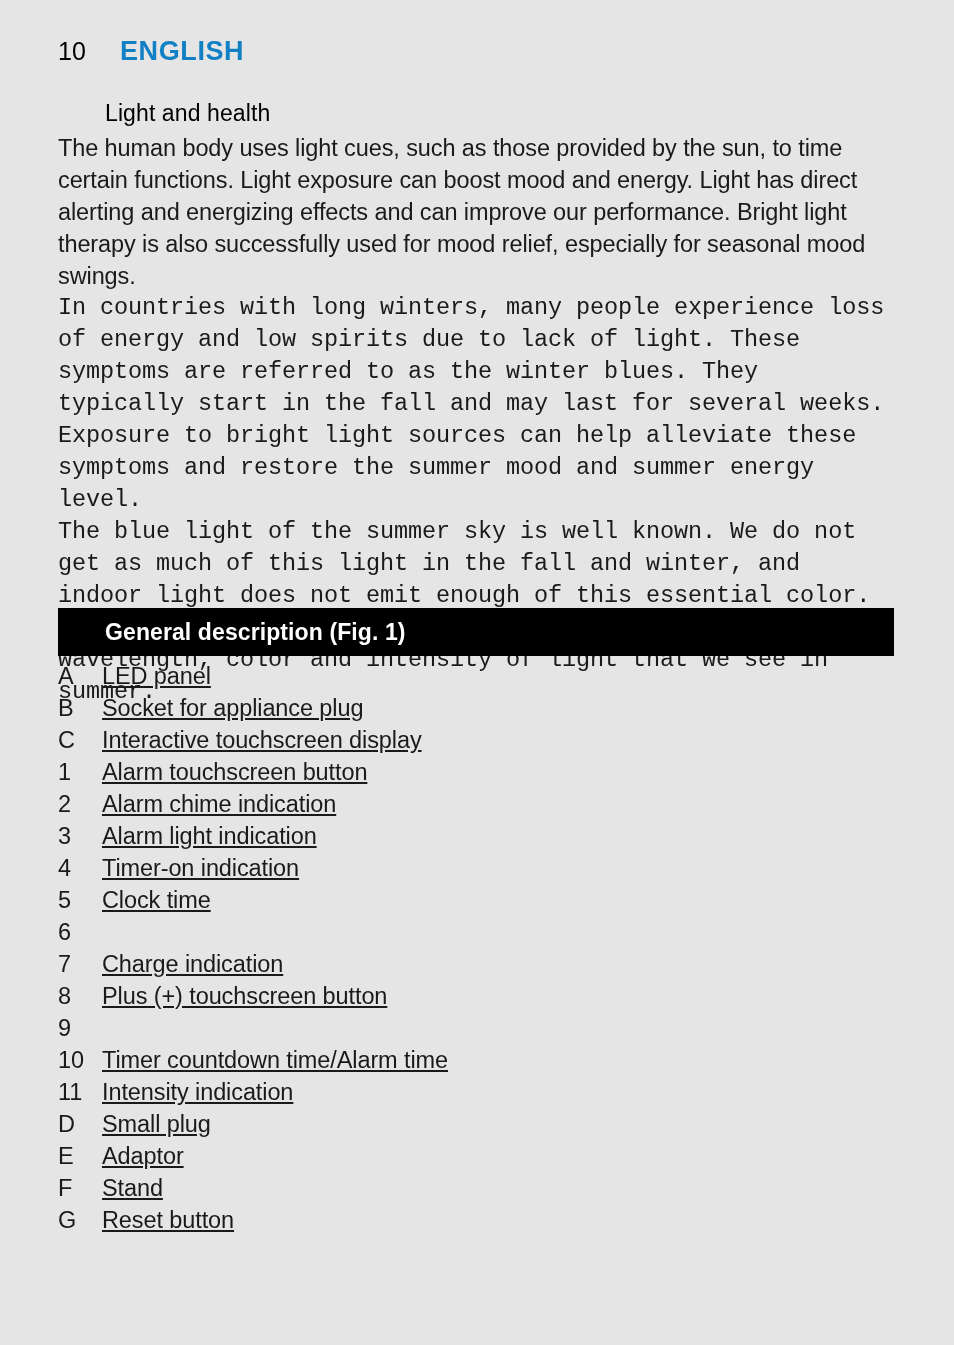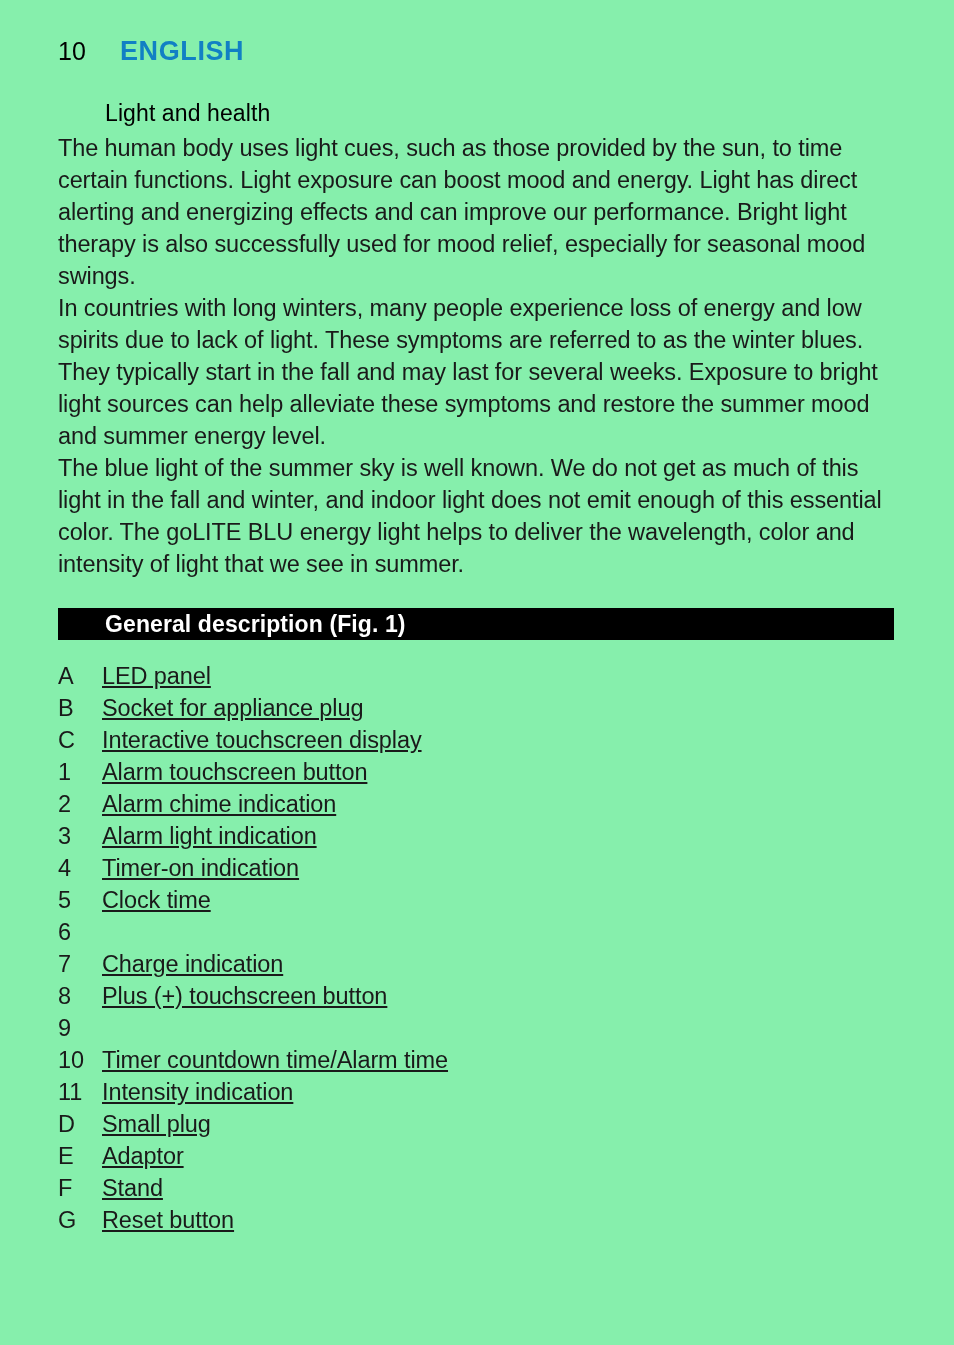--- a/index.html
+++ b/index.html
@@ -12,21 +12,21 @@
   body {
     font-family: "Liberation Sans", "DejaVu Sans", sans-serif;
     color: #000000;
     -webkit-font-smoothing: antialiased;
   }
 
   .page {
     position: relative;
     width: 954px;
     height: 1345px;
-    background: #86efac;
+    background: #e5e5e5;
     overflow: hidden;
     box-sizing: border-box;
   }
 
   
   .page-header {
     position: absolute;
     left: 58px;
     top: 36px;
     display: flex;
@@ -73,29 +73,30 @@
     font-weight: 400;
     color: #1a1a1a;
     line-height: 32px;
     margin: 0;
     letter-spacing: -0.1px;
     text-align: left;
   }
 
   .body-par + .body-par {
     margin-top: 0px;
+    font-family: Liberation Mono, monospace;
   }
 
   
   .section-banner {
     position: absolute;
     left: 58px;
     top: 608px;
     width: 836px;
-    height: 32px;
+    height: 48px;
     background: #000000;
     display: flex;
     align-items: center;
   }
 
   .section-banner-label {
     color: #ffffff;
     font-size: 23px;
     font-weight: 700;
     margin-left: 47px;

